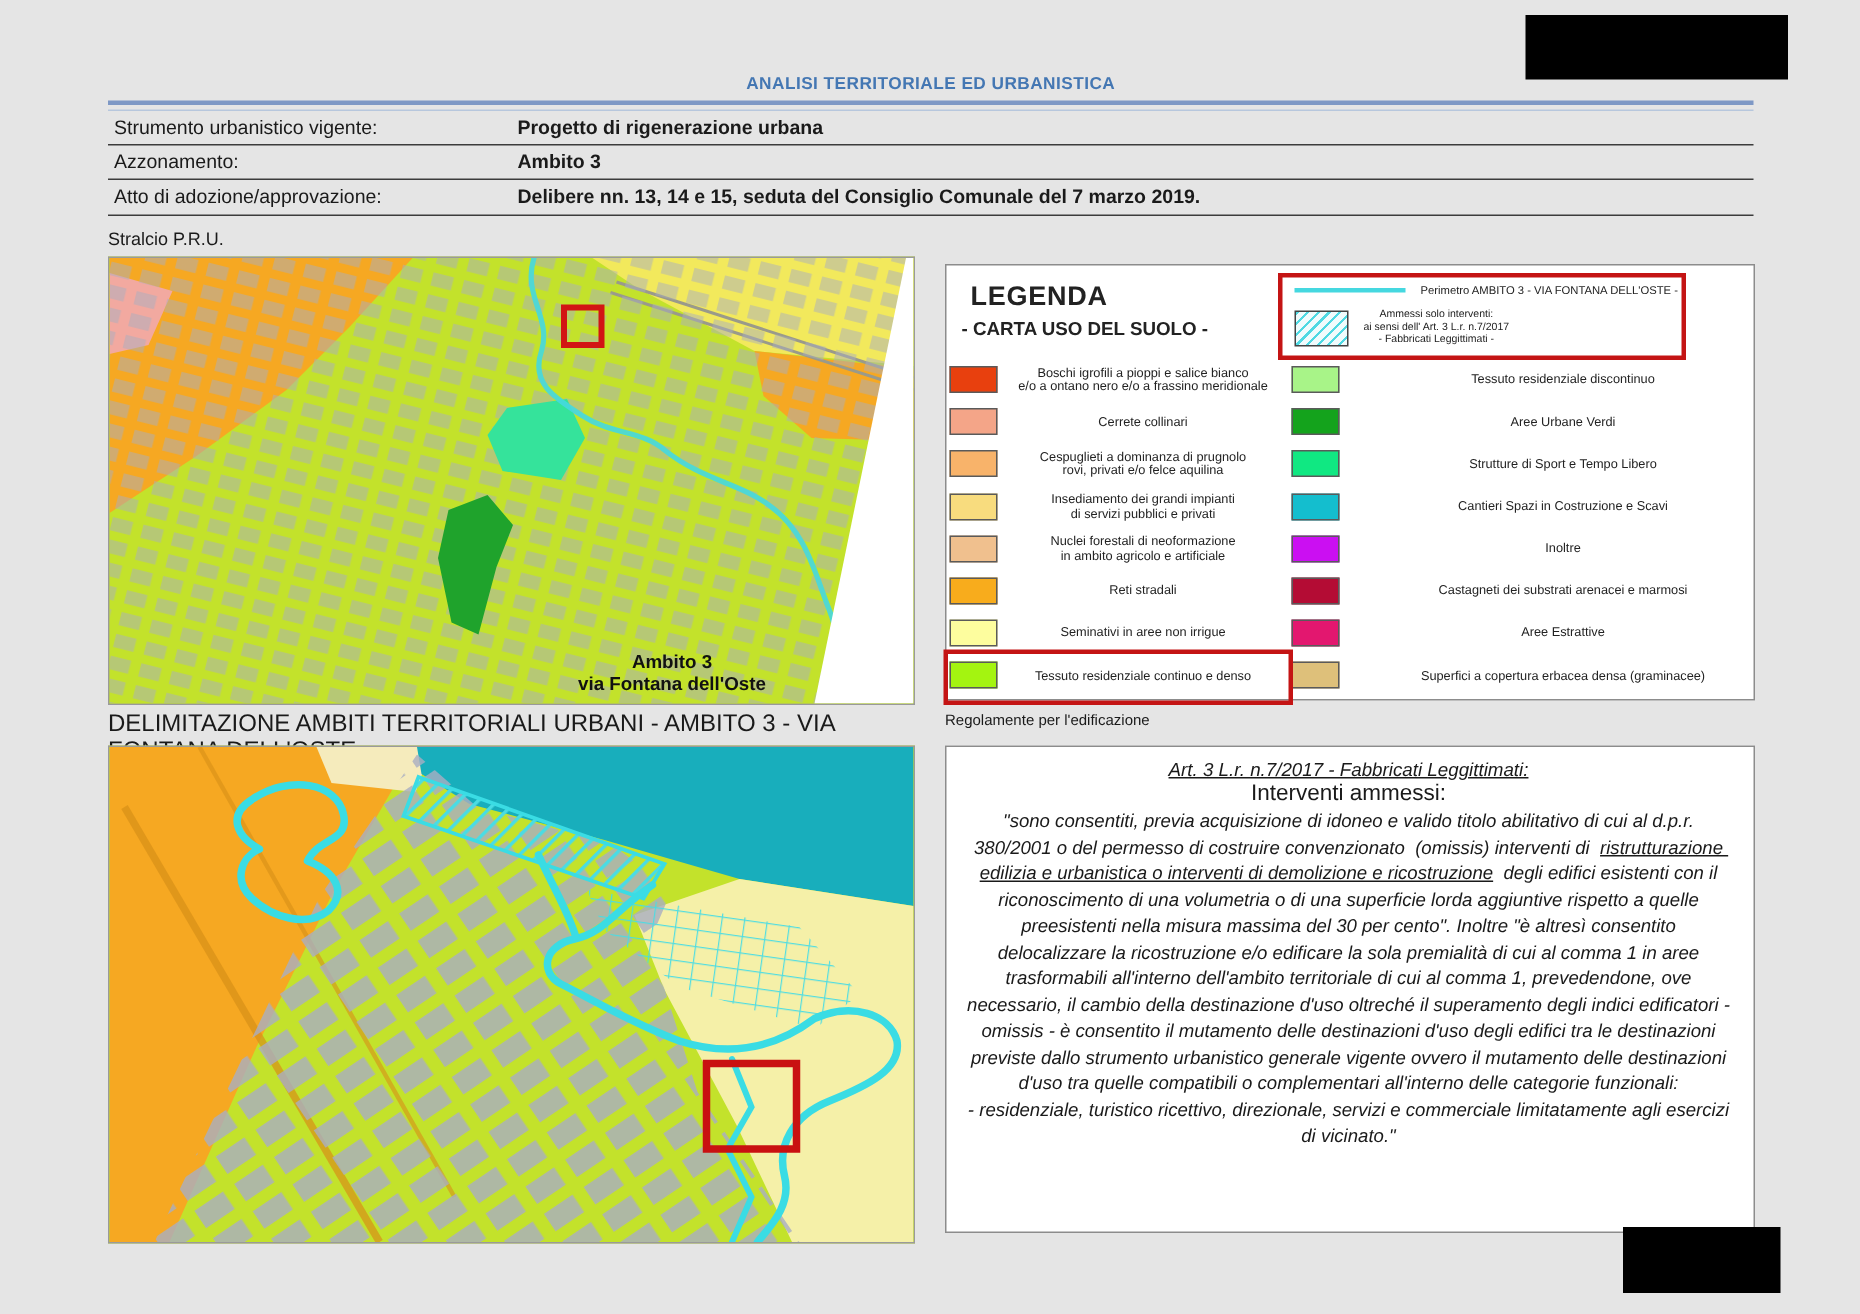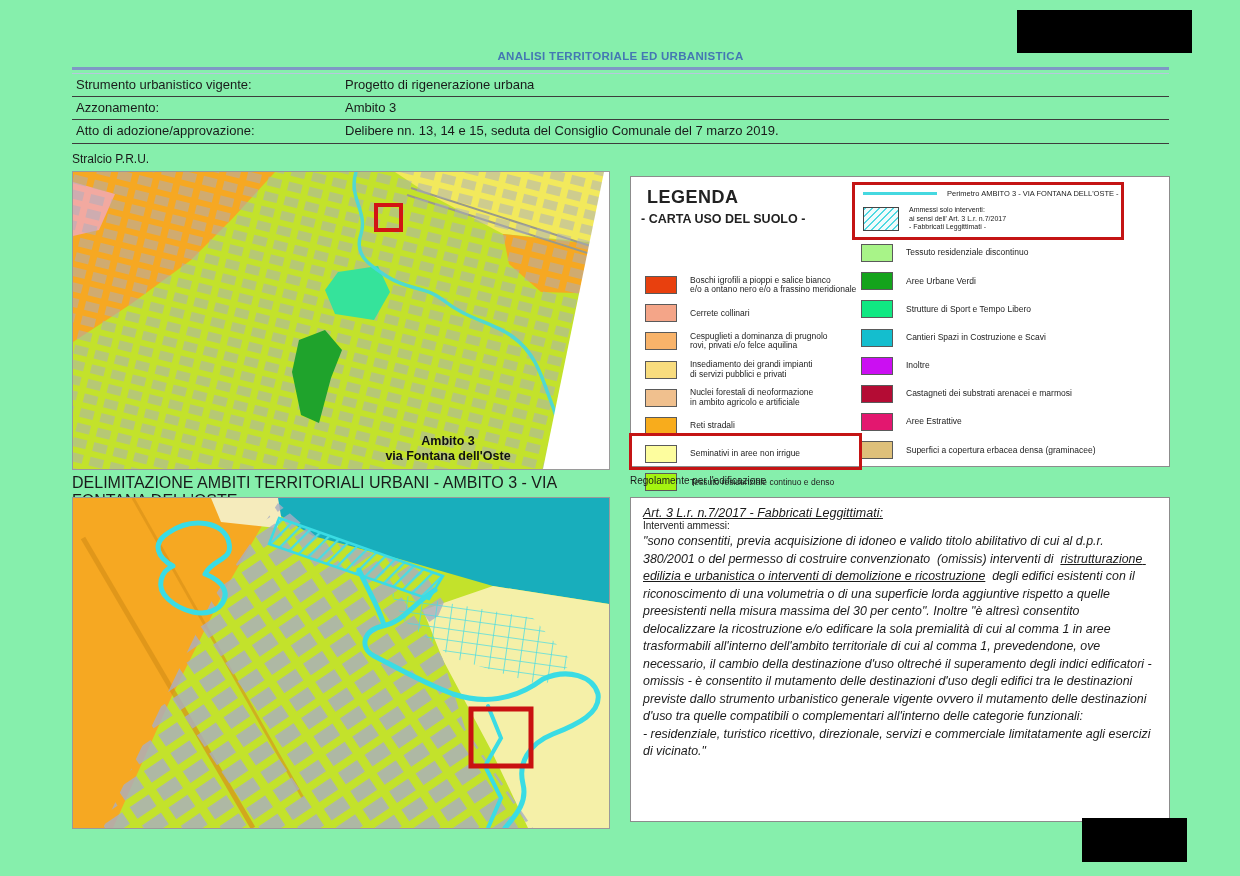--- a/index.html
+++ b/index.html
@@ -1,71 +1,71 @@
 <!DOCTYPE html>
 <html><head>
 <meta charset="utf-8">
 <style>
   html,body{margin:0;padding:0;background:#ffffff;}
-  .page{position:relative;width:1240px;height:876px;background:#86efac;
+  .page{position:relative;width:1240px;height:876px;background:#e5e5e5;
         font-family:"Liberation Sans", sans-serif;color:#1a1a1a;overflow:hidden;}
 
   .redaction{position:absolute;background:#000;z-index:50;}
   .redaction-top{left:1017px;top:10px;width:175px;height:43px;}
   .redaction-bottom{left:1082px;top:818px;width:105px;height:44px;}
 
   .doc-title{position:absolute;left:72px;top:50px;width:1097px;text-align:center;
              color:#4477B3;font-weight:bold;font-size:11.5px;letter-spacing:.3px;}
   .title-rule{position:absolute;left:72px;top:67px;width:1097px;height:3px;
               border-top:3px solid #7E98C5;border-bottom:1px solid #B7C7DD;}
 
   .info-row{position:absolute;left:72px;width:1097px;height:23px;
             border-bottom:1px solid #3c3c3c;font-size:13px;}
   .info-row .lbl{position:absolute;left:4px;top:4px;}
-  .info-row .val{position:absolute;left:273px;top:4px;}
+  .info-row .val{position:absolute;left:273px;top:4px;font-weight:bold;}
 
   .sec-head{position:absolute;font-size:12px;padding-bottom:20px;border-bottom:1px solid #6d6d6d;}
 
   .map-box{position:absolute;border:1px solid #9a9a9a;background:#C6E426;}
   .map-box svg{display:block;}
   .map-label{position:absolute;left:290px;top:262px;width:170px;text-align:center;
              font-weight:bold;font-size:12.5px;line-height:15px;color:#111;}
 
-  .panel{position:absolute;border:1px solid #8c8c8c;background:#fff;}
+  .panel{position:absolute;border:1px solid #8c8c8c;background:#fff;text-align:center;}
 
   
   .legend-title{position:absolute;left:16px;top:10px;font-size:18px;font-weight:bold;
                 letter-spacing:.5px;color:#222;}
   .legend-subtitle{position:absolute;left:10px;top:35px;font-size:12.5px;font-weight:bold;color:#222;}
   .legend-frame{position:absolute;left:221px;top:5px;width:266px;height:52px;
                 border:3px solid #C41414;background:#fff;}
   .peri-row{position:absolute;left:8px;top:4px;display:flex;align-items:center;}
   .peri-line{width:74px;height:3px;margin-right:10px;}
   .peri-label{font-size:7.5px;color:#222;}
   .hatch-row{position:absolute;left:8px;top:17px;display:flex;align-items:flex-start;}
   .hatch-swatch{width:34px;height:22px;border:1px solid #444;margin-top:5px;margin-right:10px;
      background-color:#F0FBFC;
      background-image:repeating-linear-gradient(135deg, rgba(70,215,225,.95) 0 1.5px, rgba(70,215,225,0) 1.5px 5px);}
   .hatch-label{font-size:7px;line-height:8.5px;color:#222;margin-top:4px;white-space:pre-line;}
 
   .legend-col{position:absolute;top:62px;}
-  .legend-col.left{left:14px;margin-top:32px;}
+  .legend-col.left{left:2px;}
   .legend-col.right{left:230px;}
   .legend-row{height:28.2px;display:flex;align-items:center;}
   .legend-swatch{width:30px;height:16px;border:1px solid #5a5a5a;margin-right:13px;flex:0 0 auto;}
   .legend-text{font-size:8.5px;line-height:9.5px;color:#222;white-space:pre-line;}
   .legend-col.left .legend-text{width:168px;}
   .legend-col.right .legend-text{width:272px;}
   .legend-row-frame{position:absolute;left:-2px;top:256px;width:227px;height:31px;
                     border:3px solid #C41414;pointer-events:none;}
 
   
   .reg-inner{position:absolute;left:12px;top:8px;width:512px;}
   .reg-heading{font-style:italic;text-decoration:underline;font-size:12.5px;}
-  .reg-sub{font-size:10px;margin-bottom:2px;}
+  .reg-sub{font-size:15px;margin-bottom:2px;}
   .reg-body{font-style:italic;font-size:12.4px;line-height:17.5px;white-space:pre-wrap;}
   .reg-body .u{text-decoration:underline;}
 
   .caption{position:absolute;font-size:16px;padding-bottom:3px;border-bottom:1px solid #f97316;}
 </style>
 </head>
 <body>
 
 <div class="page">
 

